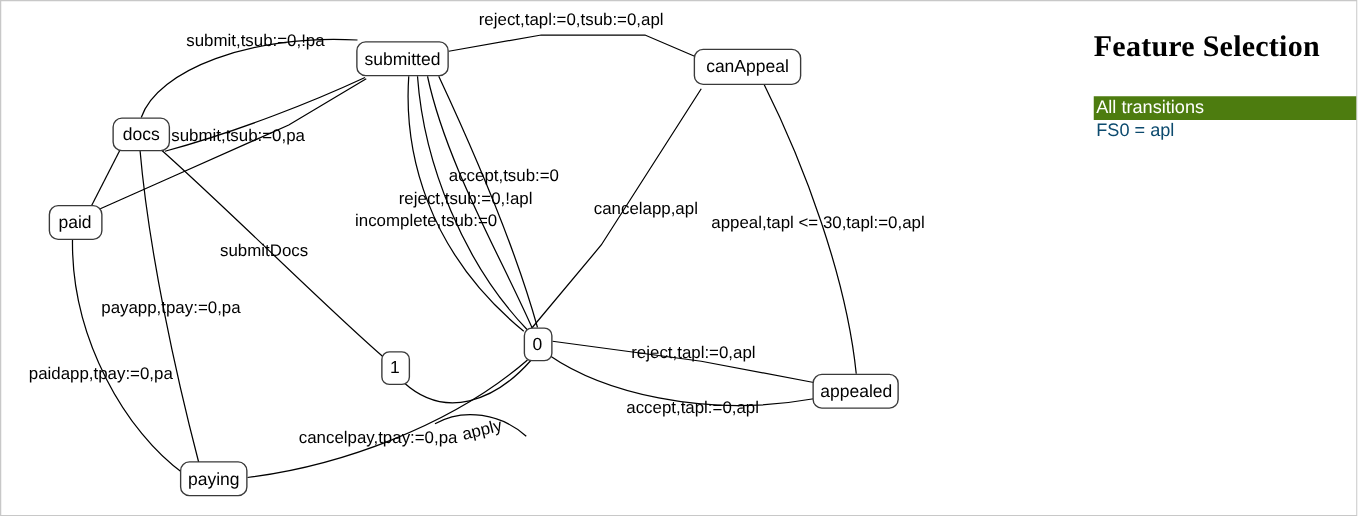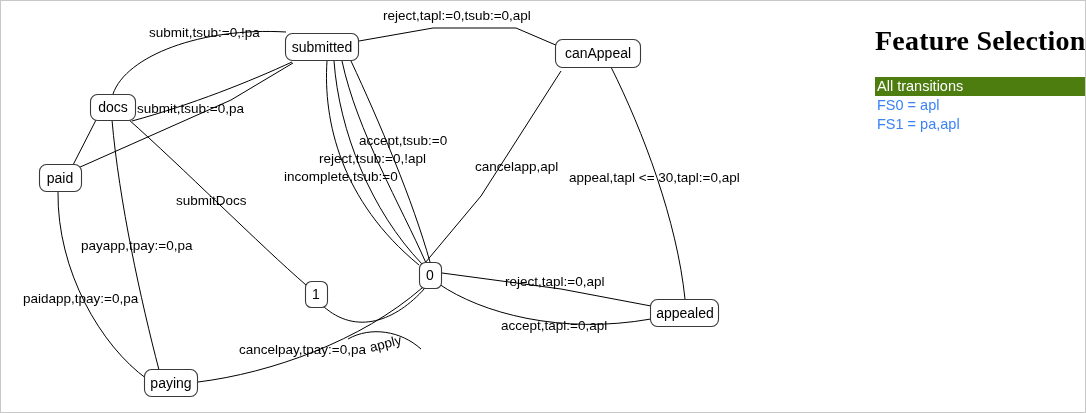--- a/index.html
+++ b/index.html
@@ -64,36 +64,36 @@
     top: 0;
     width: 220px;
     height: 413px;
   }
   #legend-title {
     position: absolute;
     left: 8px;
     top: 24px;
     font-family: "Liberation Serif", serif;
     font-weight: bold;
-    font-size: 28px;
+    font-size: 24px;
     color: #000000;
     letter-spacing: 0.2px;
     white-space: nowrap;
   }
   #legend-list {
     position: absolute;
     left: 8px;
     top: 76px;
     width: 212px;
   }
   .legend-item {
     font-family: "Liberation Sans", sans-serif;
     font-size: 14.5px;
     line-height: 19px;
-    color: #3b82f6;
+    color: #0c4a6e;
     padding: 0 0 0 2px;
     white-space: nowrap;
   }
   .legend-item.selected {
     background: #4d7c0f;
     color: #ffffff;
     font-weight: normal;
   }
 </style>
 </head>
@@ -194,17 +194,16 @@
         </g>
       </g>
     </svg>
   </div>
 
   <div id="legend-panel">
     <div id="legend-title">Feature Selection</div>
     <div id="legend-list">
       <div class="legend-item selected">All transitions</div>
       <div class="legend-item">FS0 = apl</div>
-      <div class="legend-item">FS1 = pa,apl</div>
     </div>
   </div>
 
 </div>
 
 </body></html>

